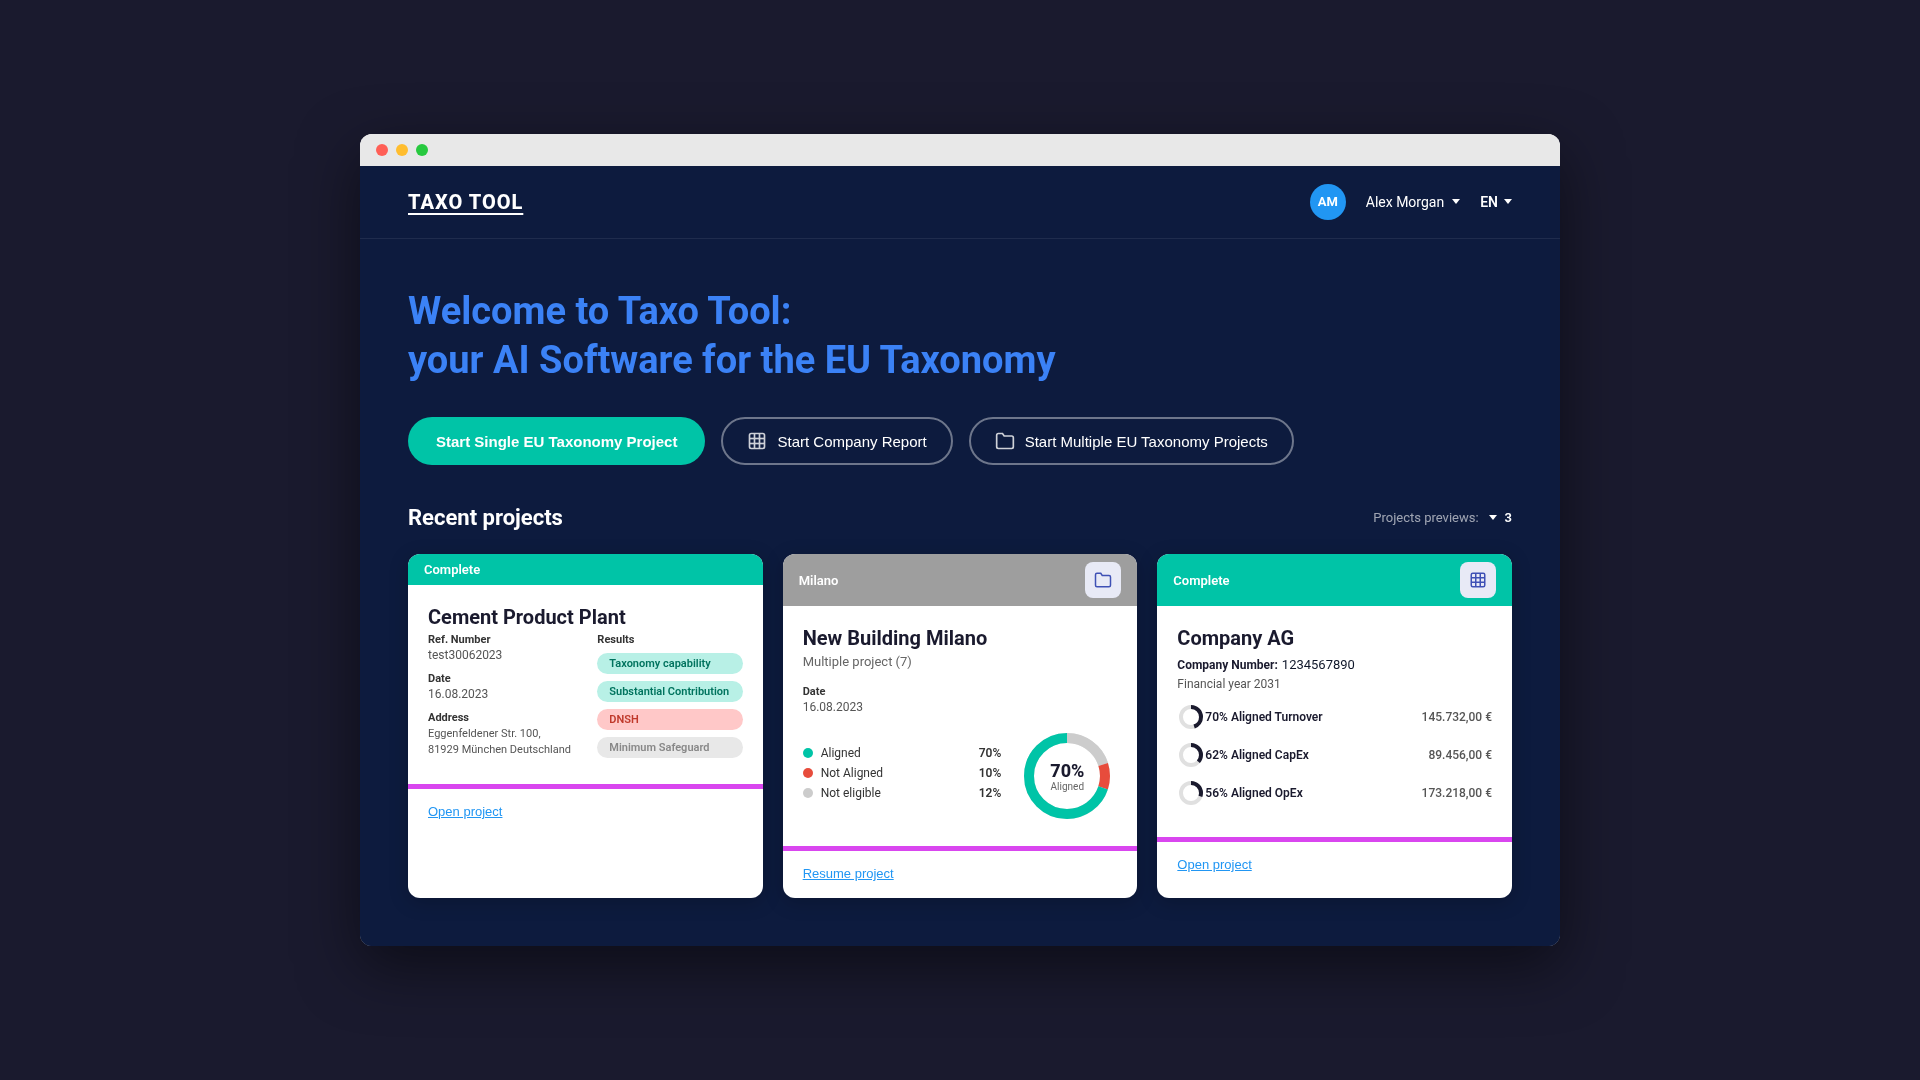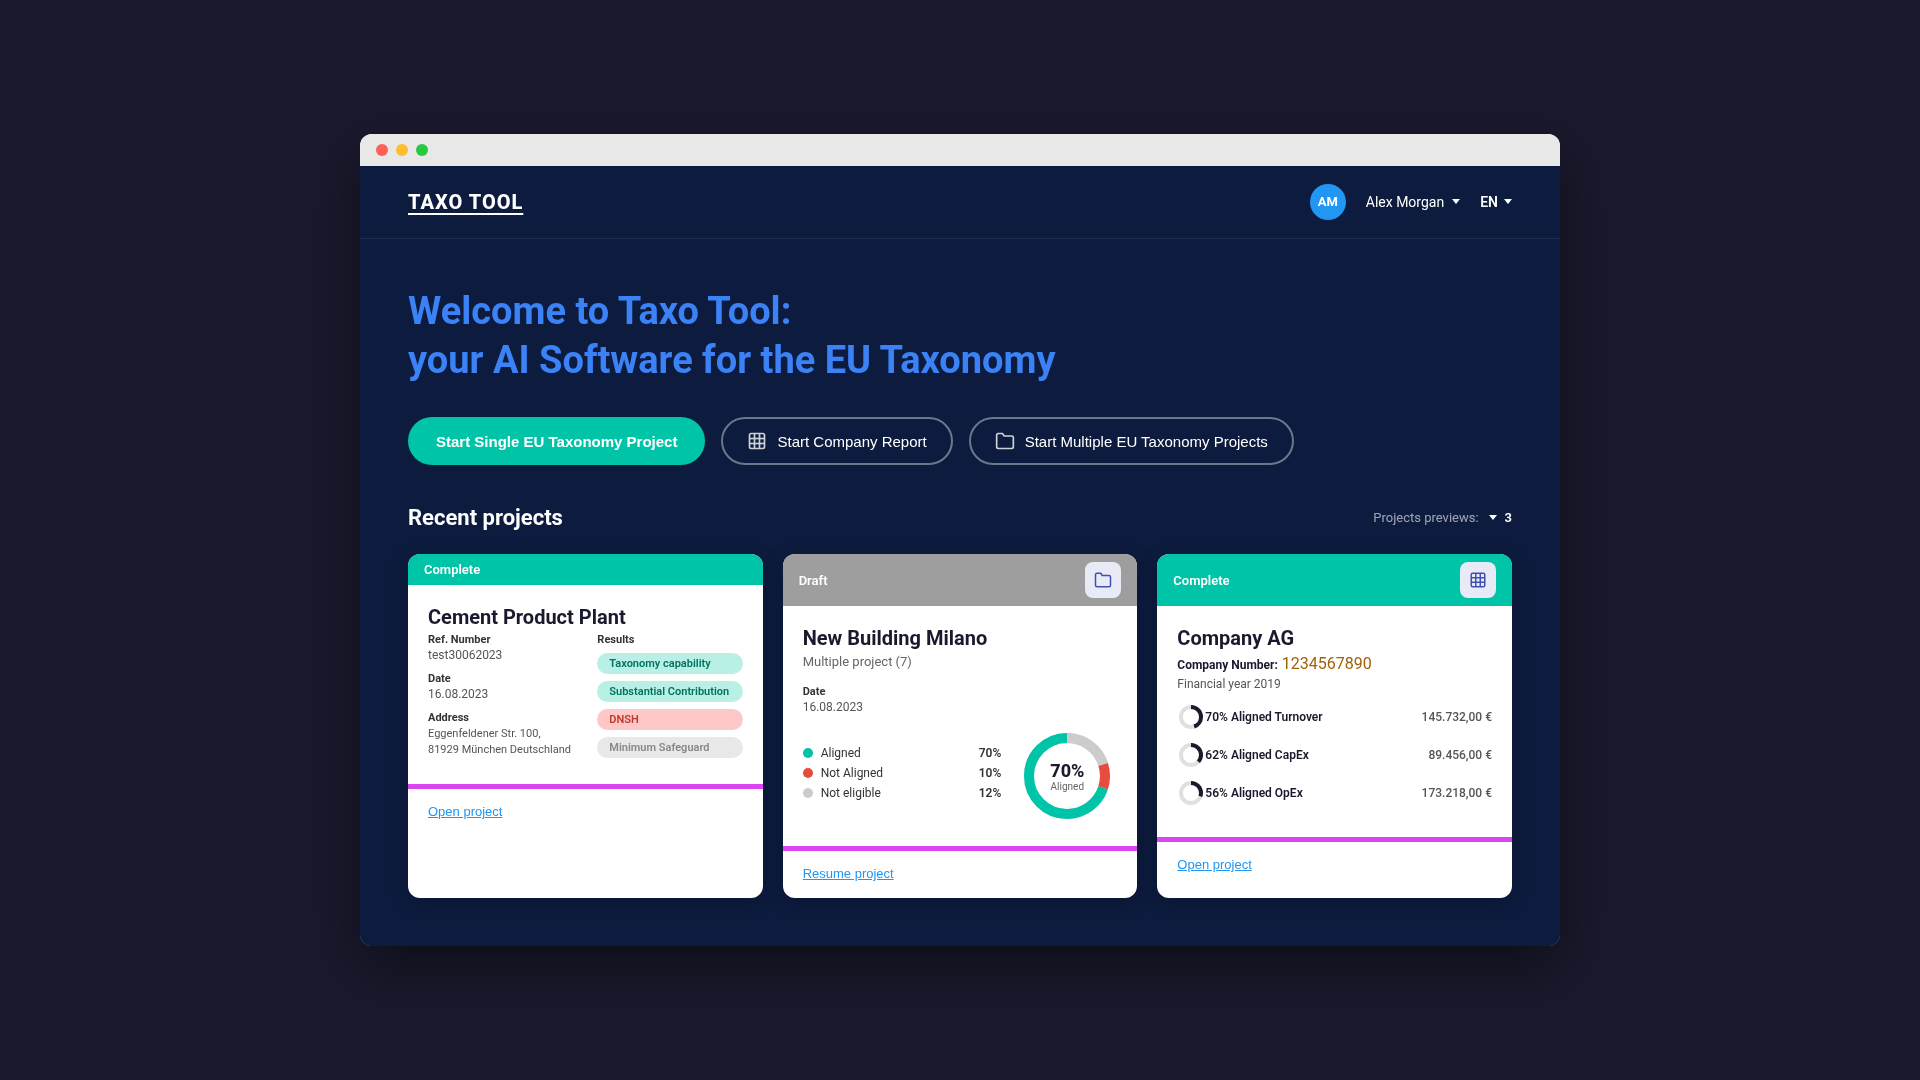--- a/index.html
+++ b/index.html
@@ -303,22 +303,22 @@
     
     .company-meta {
       margin-bottom: 12px;
     }
     .company-number-label {
       font-size: 12px;
       font-weight: 700;
       color: #1a1a2e;
     }
     .company-number-val {
-      font-size: 16px;
-      color: #a16207;
+      font-size: 13px;
+      color: #0f172a;
     }
     .financial-year {
       font-size: 12px;
       color: #555;
       margin-top: 4px;
     }
     .metric-row {
       display: flex;
       align-items: center;
       margin-bottom: 10px;
@@ -448,21 +448,21 @@
             </div>
           </div>
           <div class="card-footer">
             <button class="open-link">Open project</button>
           </div>
         </div>
 
         <div class="project-card">
           <div class="card-status-bar status-draft">
             <div style="display:flex; align-items:center; justify-content:space-between;">
-              <span>Draft</span>
+              <span>Milano</span>
               <div class="card-header-icon">
                 <svg width="18" height="18" viewBox="0 0 24 24" fill="none" stroke="#3f51b5" stroke-width="2">
                   <path d="M22 19a2 2 0 01-2 2H4a2 2 0 01-2-2V5a2 2 0 012-2h5l2 3h9a2 2 0 012 2z"></path>
                 </svg>
               </div>
             </div>
           </div>
           <div class="card-body">
             <h3 class="card-title">New Building Milano</h3>
             <div class="card-subtitle">Multiple project (7)</div>
@@ -522,21 +522,21 @@
                   <line x1="15" y1="3" x2="15" y2="21"></line>
                 </svg>
               </div>
             </div>
           </div>
           <div class="card-body">
             <h3 class="card-title">Company AG</h3>
             <div class="company-meta">
               <span class="company-number-label">Company Number:</span>
               <span class="company-number-val">1234567890</span>
-              <div class="financial-year">Financial year 2019</div>
+              <div class="financial-year">Financial year 2031</div>
             </div>
             <div>
 
               <div class="metric-row">
                 <svg class="mini-donut" viewBox="0 0 28 28">
                   <circle cx="14" cy="14" r="10" fill="none" stroke="#e0e0e0" stroke-width="4"></circle>
                   <circle cx="14" cy="14" r="10" fill="none" stroke="#1a1a2e" stroke-width="4" stroke-dasharray="44 63" stroke-dashoffset="16" transform="rotate(-90 14 14)"></circle>
                 </svg>
                 <span class="metric-label">70%  Aligned Turnover</span>
                 <span class="metric-value">145.732,00 €</span>

